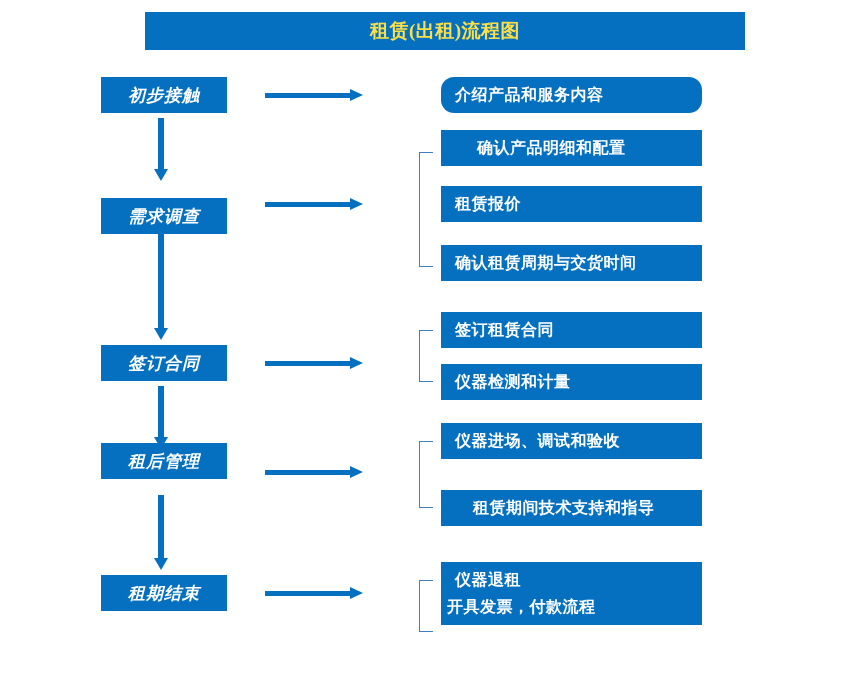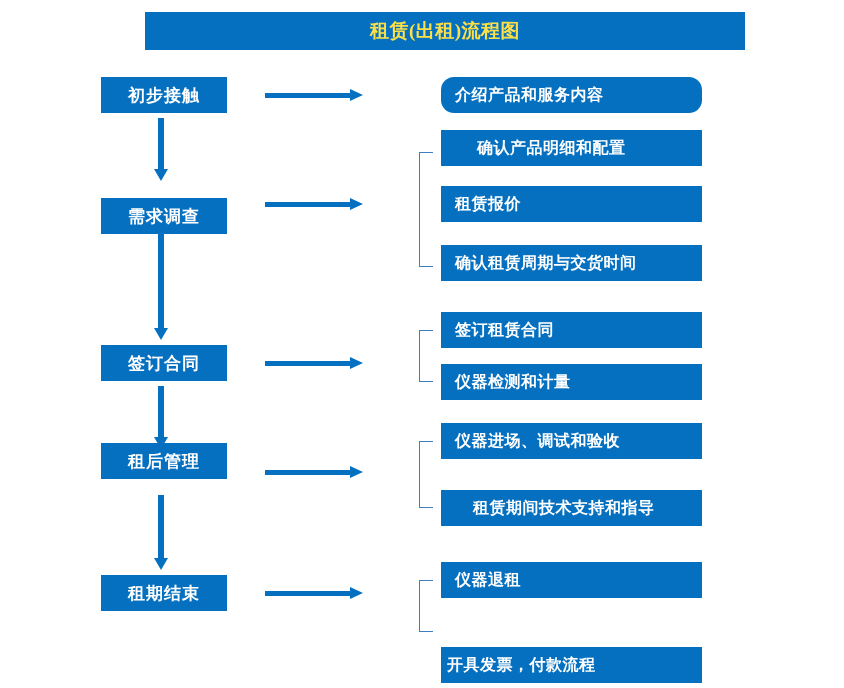--- a/index.html
+++ b/index.html
@@ -41,20 +41,21 @@
     width: 126px;
     height: 36px;
     background: #0570c0;
     color: #ffffff;
     display: flex;
     align-items: center;
     justify-content: center;
     font-size: 17px;
     font-weight: bold;
     letter-spacing: 1px;
+    font-style: italic;
   }
 
   
   .detail-box {
     position: absolute;
     left: 441px;
     width: 261px;
     height: 36px;
     background: #0570c0;
     color: #ffffff;
@@ -142,21 +143,21 @@
   <div id="details">
       <div class="detail-box" style="top: 77px; border-radius: 13px;">介绍产品和服务内容</div>
       <div class="detail-box" style="top: 130px; padding-left: 36px;">确认产品明细和配置</div>
       <div class="detail-box" style="top: 186px;">租赁报价</div>
       <div class="detail-box" style="top: 245px;">确认租赁周期与交货时间</div>
       <div class="detail-box" style="top: 312px;">签订租赁合同</div>
       <div class="detail-box" style="top: 364px;">仪器检测和计量</div>
       <div class="detail-box" style="top: 423px;">仪器进场、调试和验收</div>
       <div class="detail-box" style="top: 490px; padding-left: 32px;">租赁期间技术支持和指导</div>
       <div class="detail-box" style="top: 562px;">仪器退租</div>
-      <div class="detail-box" style="top: 647px; padding-left: 6px;">开具发票，付款流程</div>
+      <div class="detail-box" style="top: 589px; padding-left: 6px;">开具发票，付款流程</div>
     </div>
   <div id="h-arrows">
       <div class="h-arrow" style="left: 265px; top: 87px;">
         <div class="shaft"></div>
         <div class="head"></div>
       </div>
       <div class="h-arrow" style="left: 265px; top: 196px;">
         <div class="shaft"></div>
         <div class="head"></div>
       </div>

